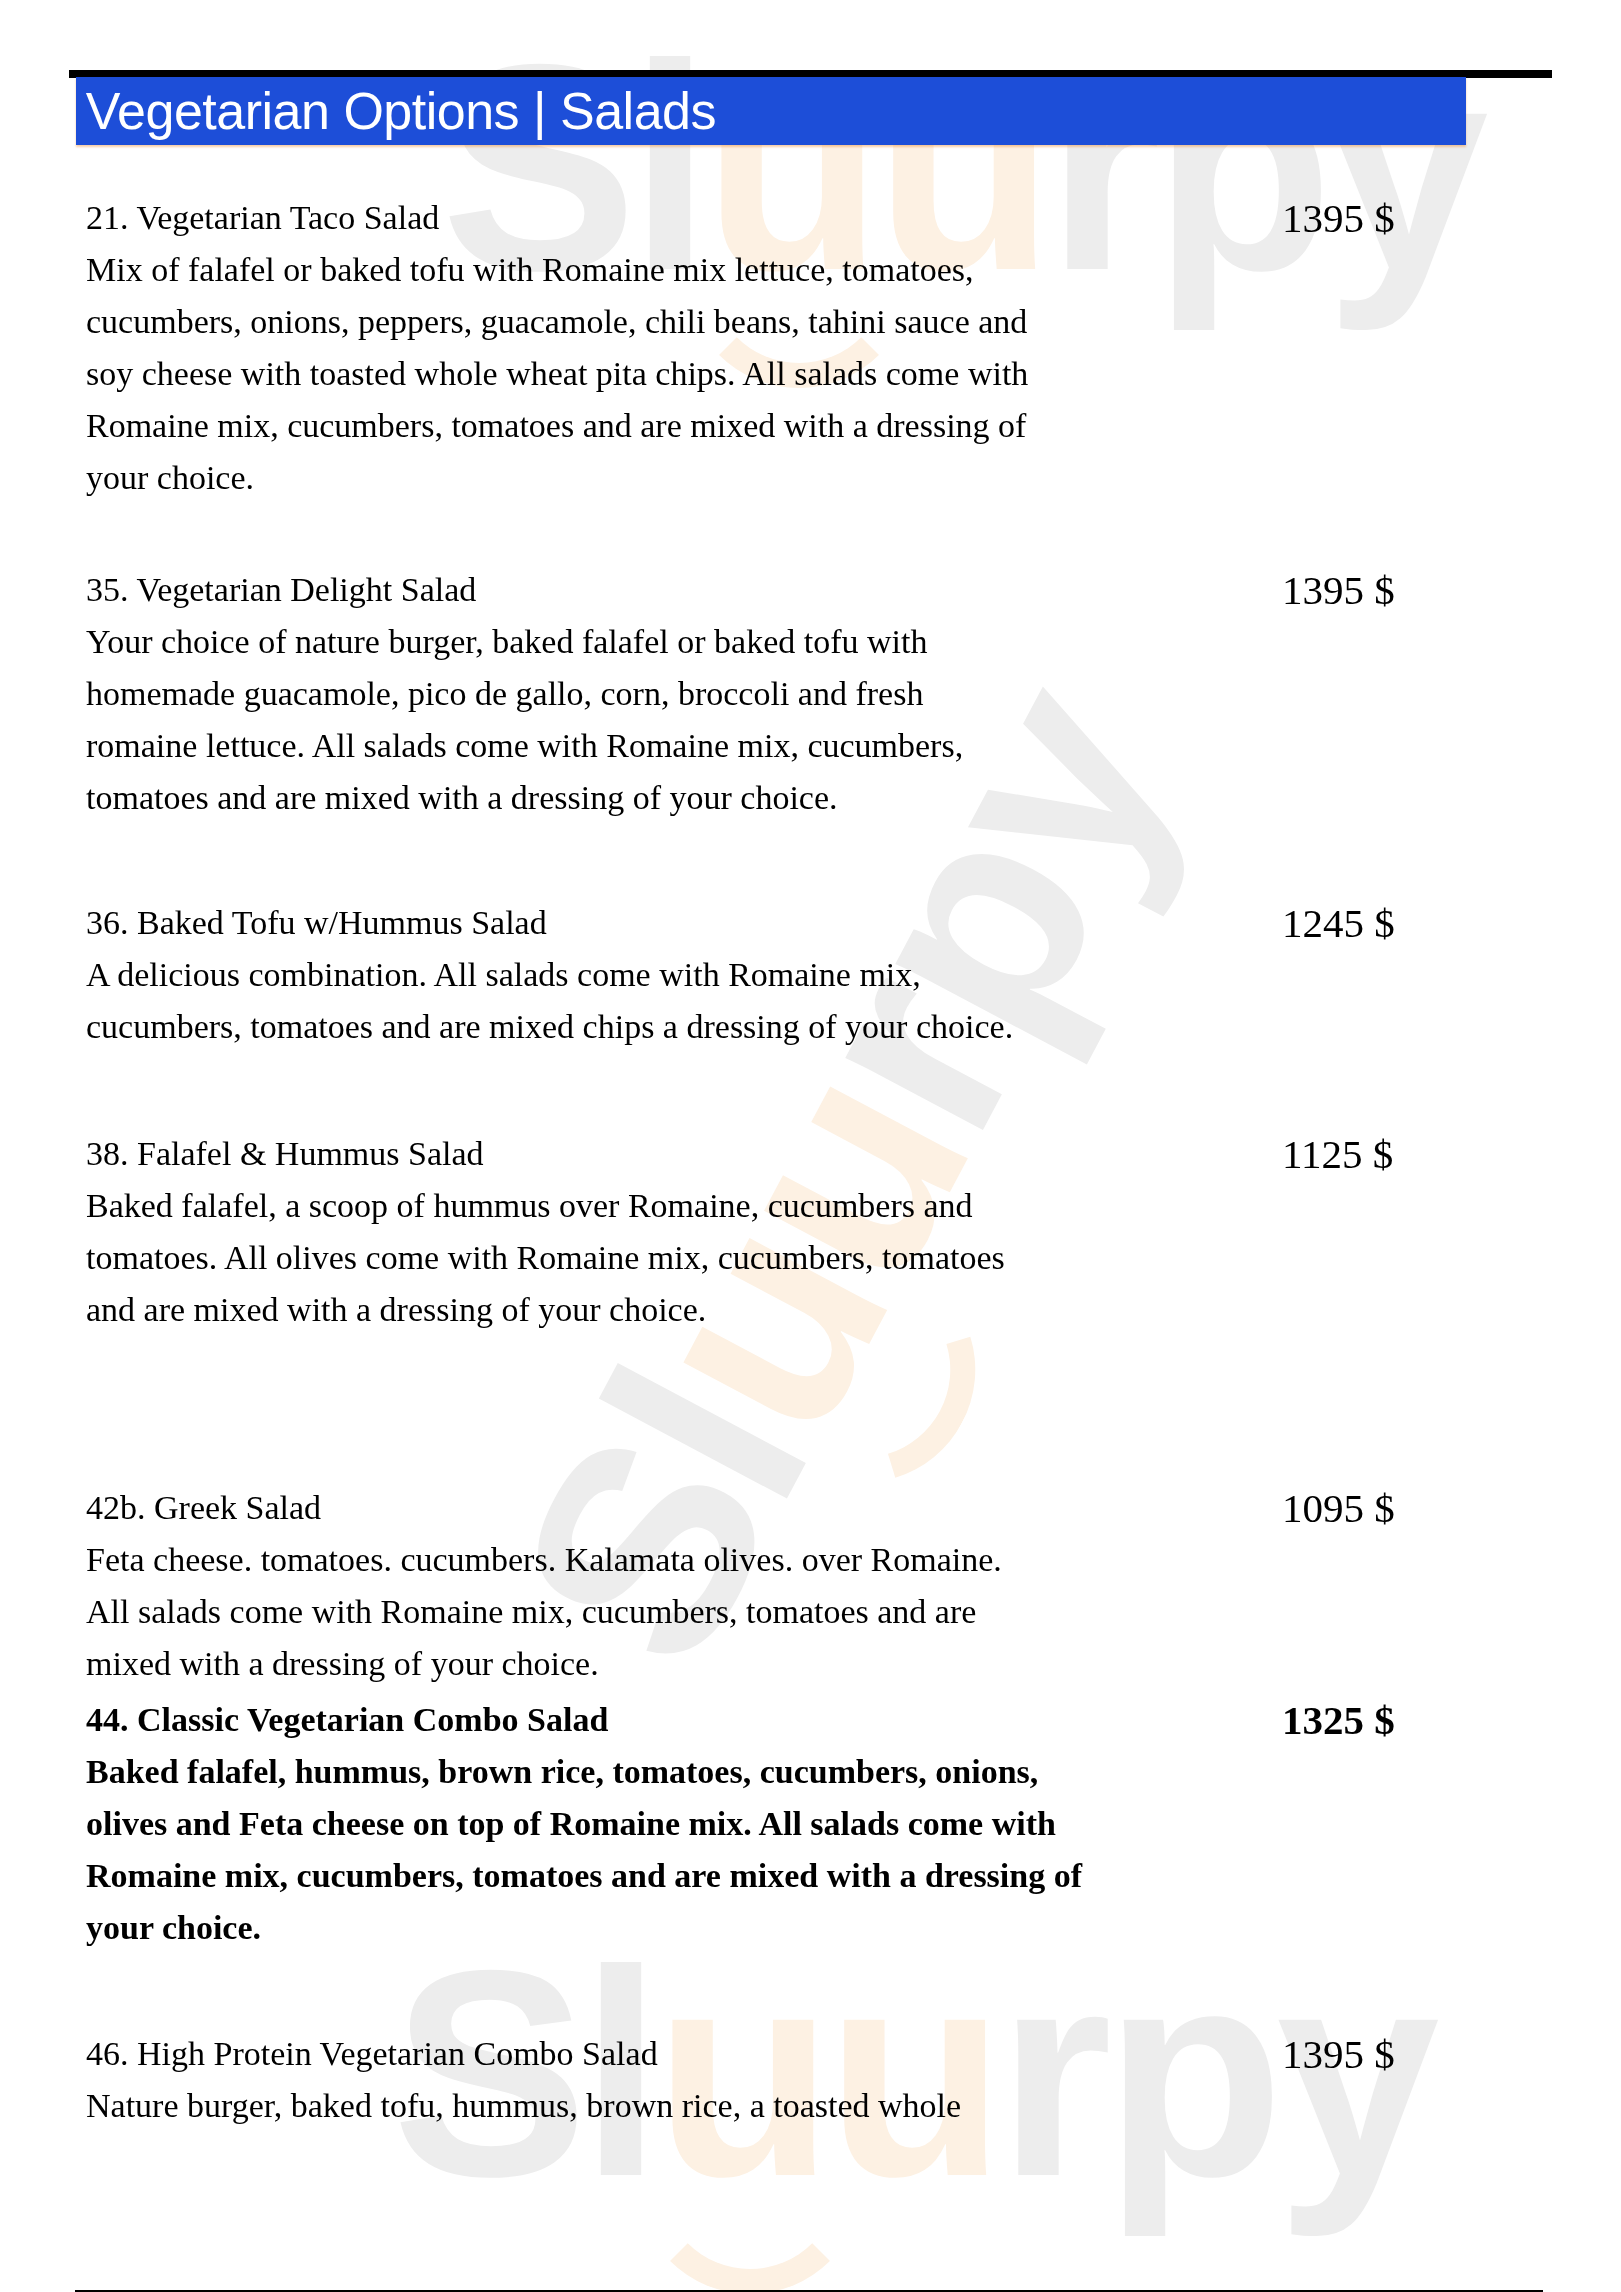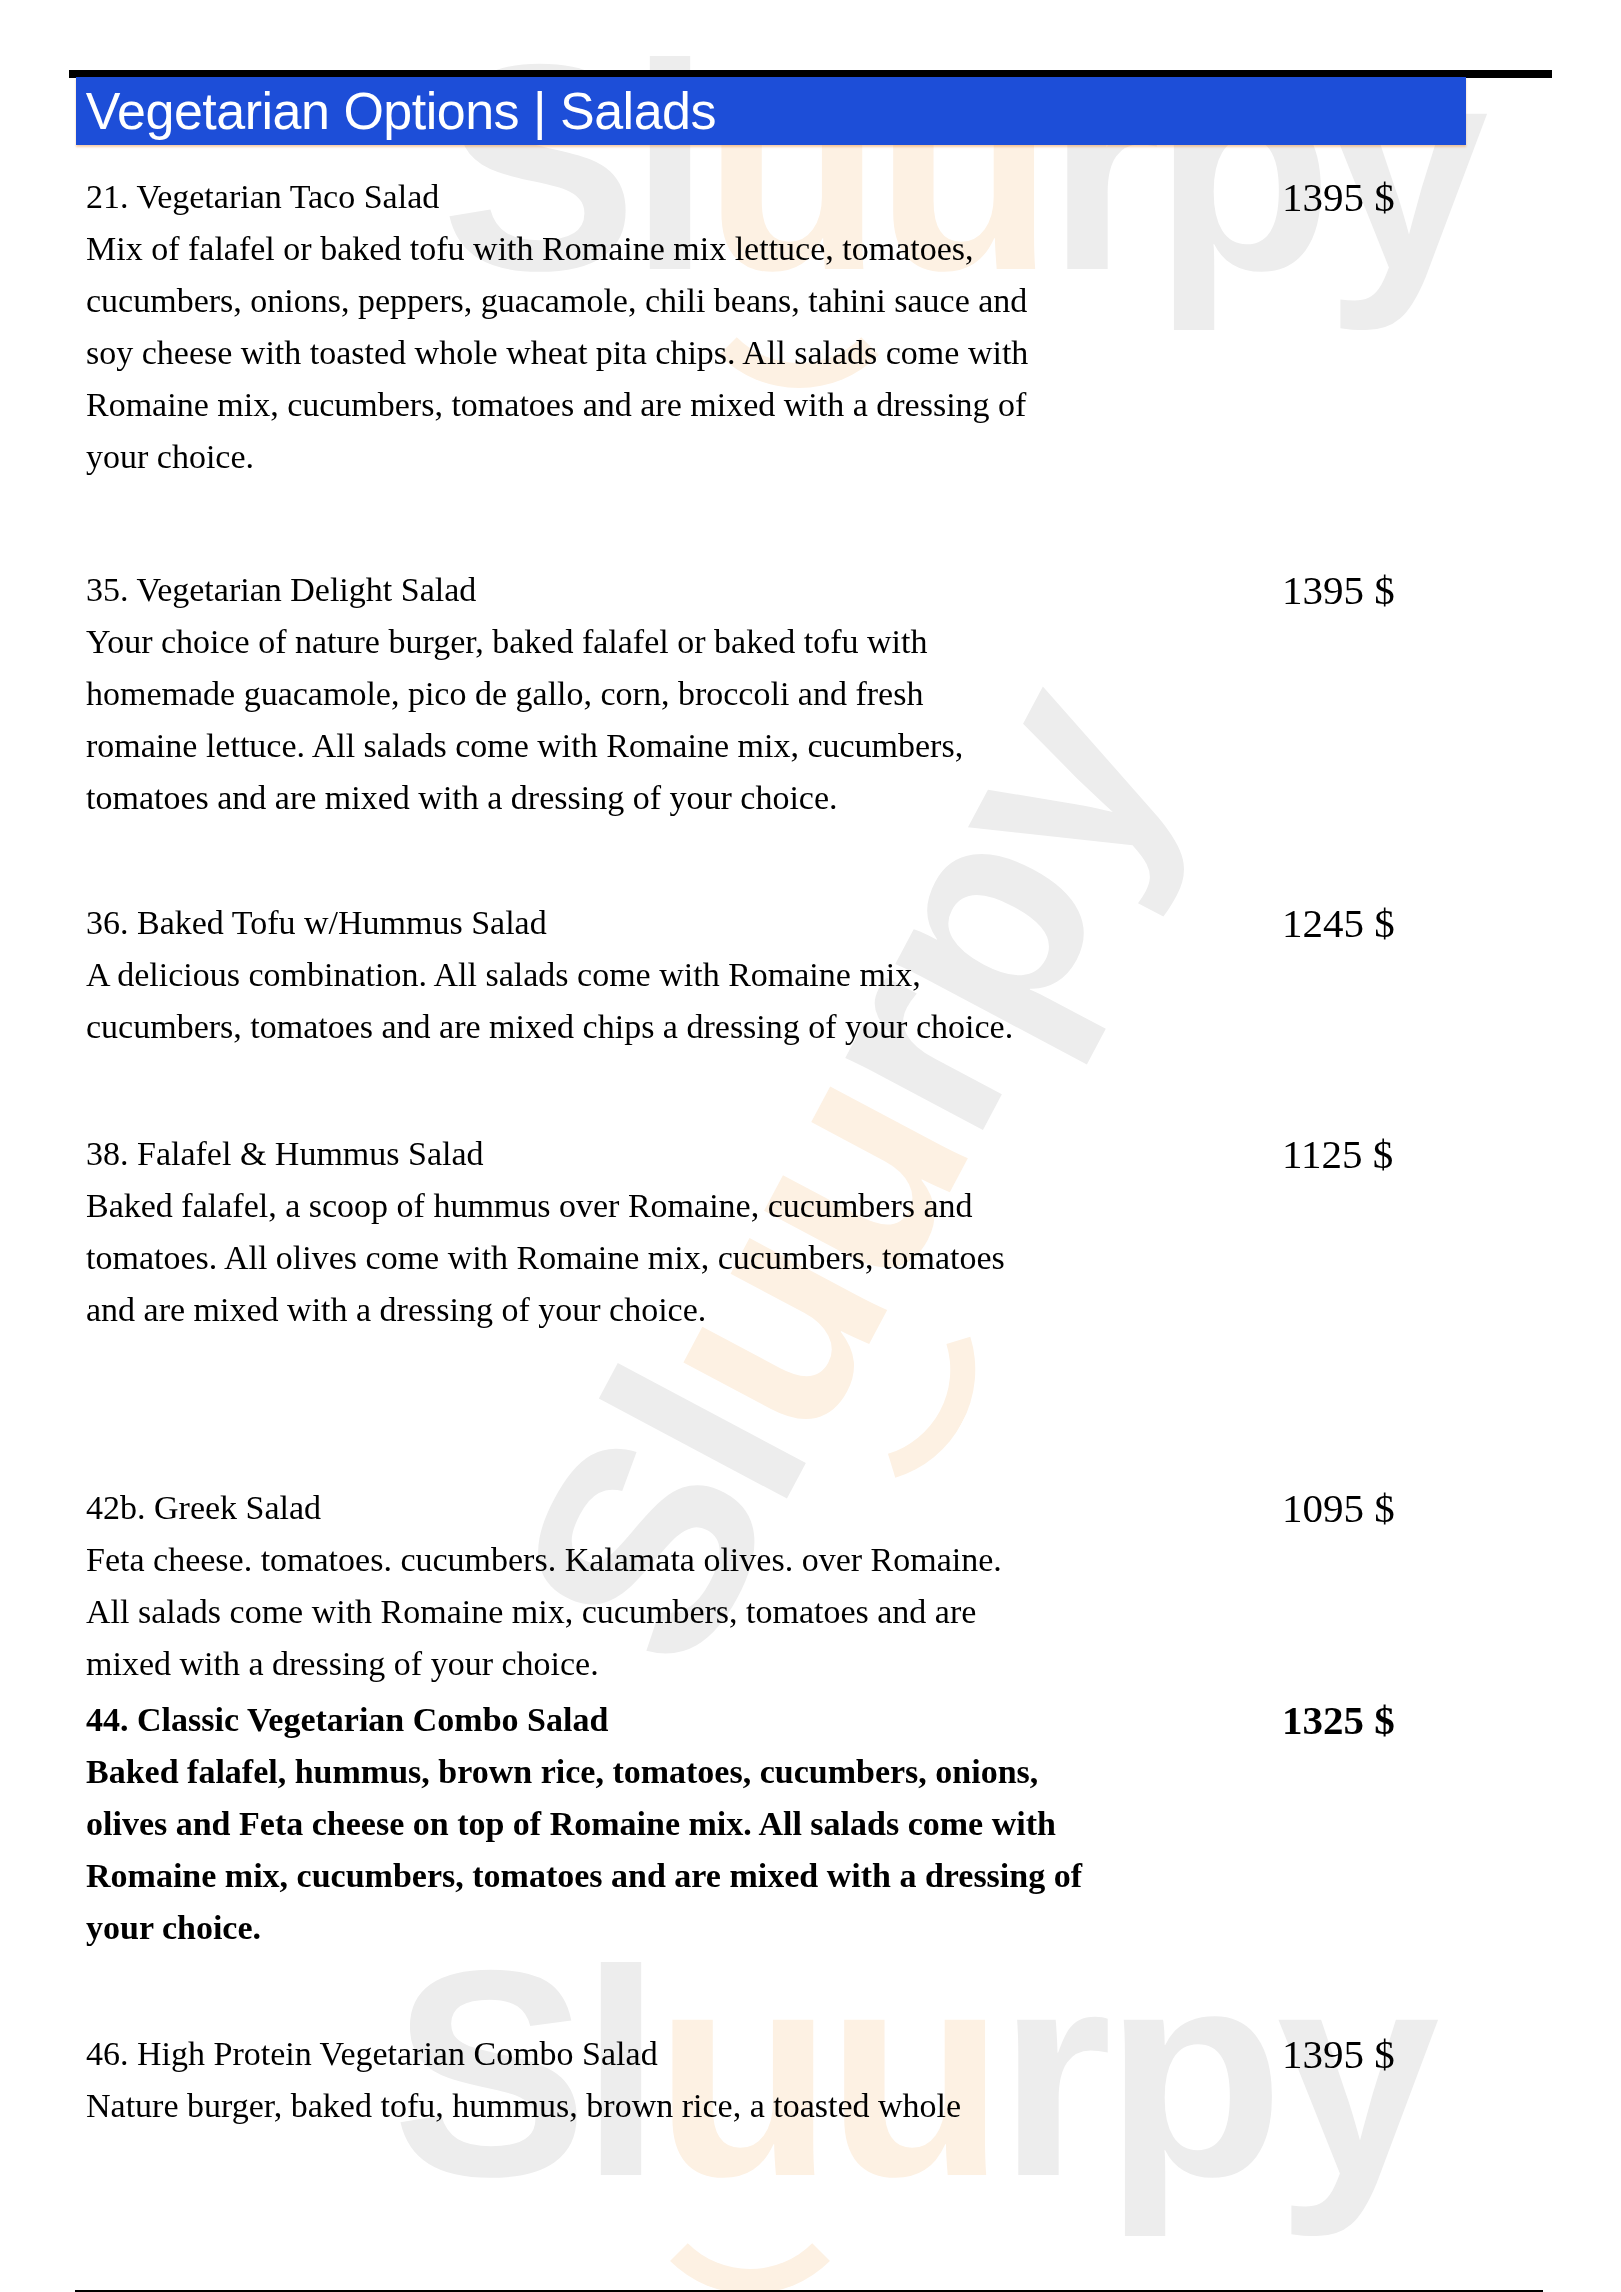--- a/index.html
+++ b/index.html
@@ -33,21 +33,21 @@
 <div class="watermark wm3">
   <span class="g">Sl</span><span class="o">uu</span><span class="g">rpy</span>
   <div class="smile" style="left:245px; top:245px; width:176px; height:98px;"></div>
 </div>
 
 <div class="top-rule"></div>
 <div class="banner">
   <div class="banner-title">Vegetarian Options | Salads</div>
 </div>
 
-<div class="item" style="top:171px;">
+<div class="item" style="top:192px;">
   <div class="line">21. Vegetarian Taco Salad</div>
   <div class="price">1395 $</div>
   <div class="line">Mix of falafel or baked tofu with Romaine mix lettuce, tomatoes,</div>
   <div class="line">cucumbers, onions, peppers, guacamole, chili beans, tahini sauce and</div>
   <div class="line">soy cheese with toasted whole wheat pita chips. All salads come with</div>
   <div class="line">Romaine mix, cucumbers, tomatoes and are mixed with a dressing of</div>
   <div class="line">your choice.</div>
 </div>
 
 <div class="item" style="top:564px;">

